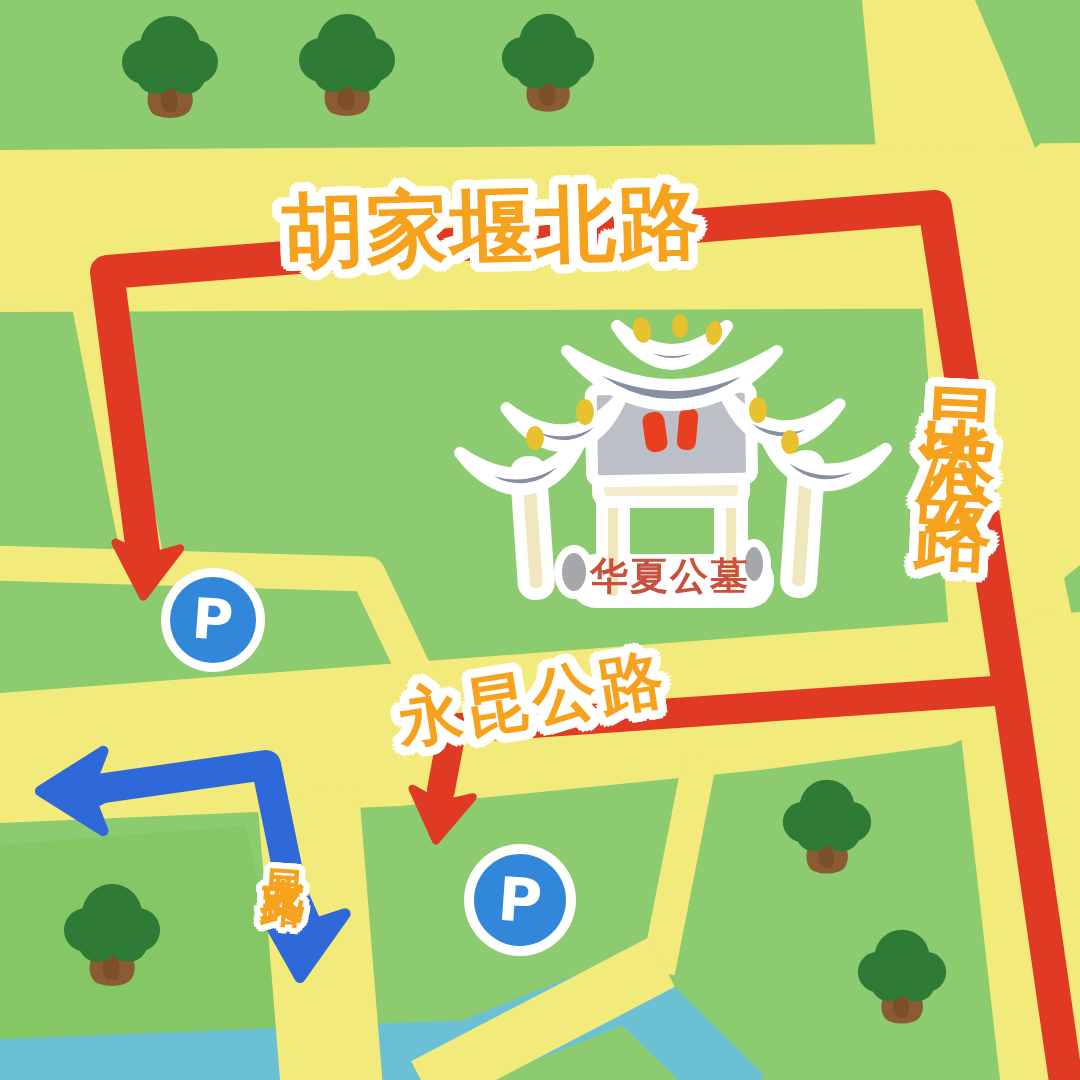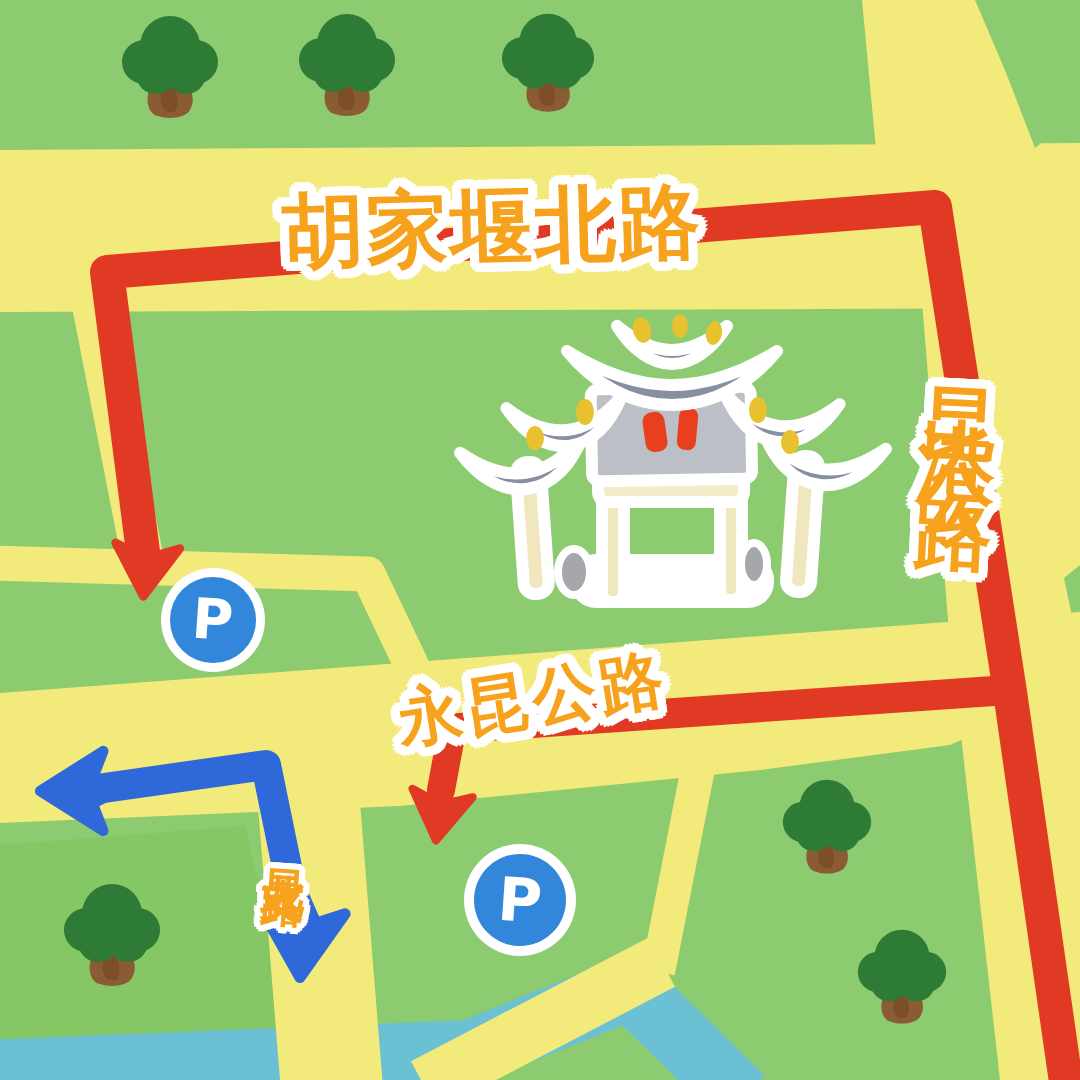--- a/index.html
+++ b/index.html
@@ -169,14 +169,15 @@
   </div>
 
   <div class="label outline-big" id="label-top-road">胡家堰北路</div>
 
   <div class="label outline-big vertical" id="label-right-road">昆港公路</div>
 
   <div class="label outline-big" id="label-middle-road">永昆公路</div>
 
   <div class="label outline-small vertical" id="label-branch-road">昆北支路</div>
 
+  <div class="label" id="label-cemetery">华夏公墓</div>
 
 </div>
 
 </body></html>

